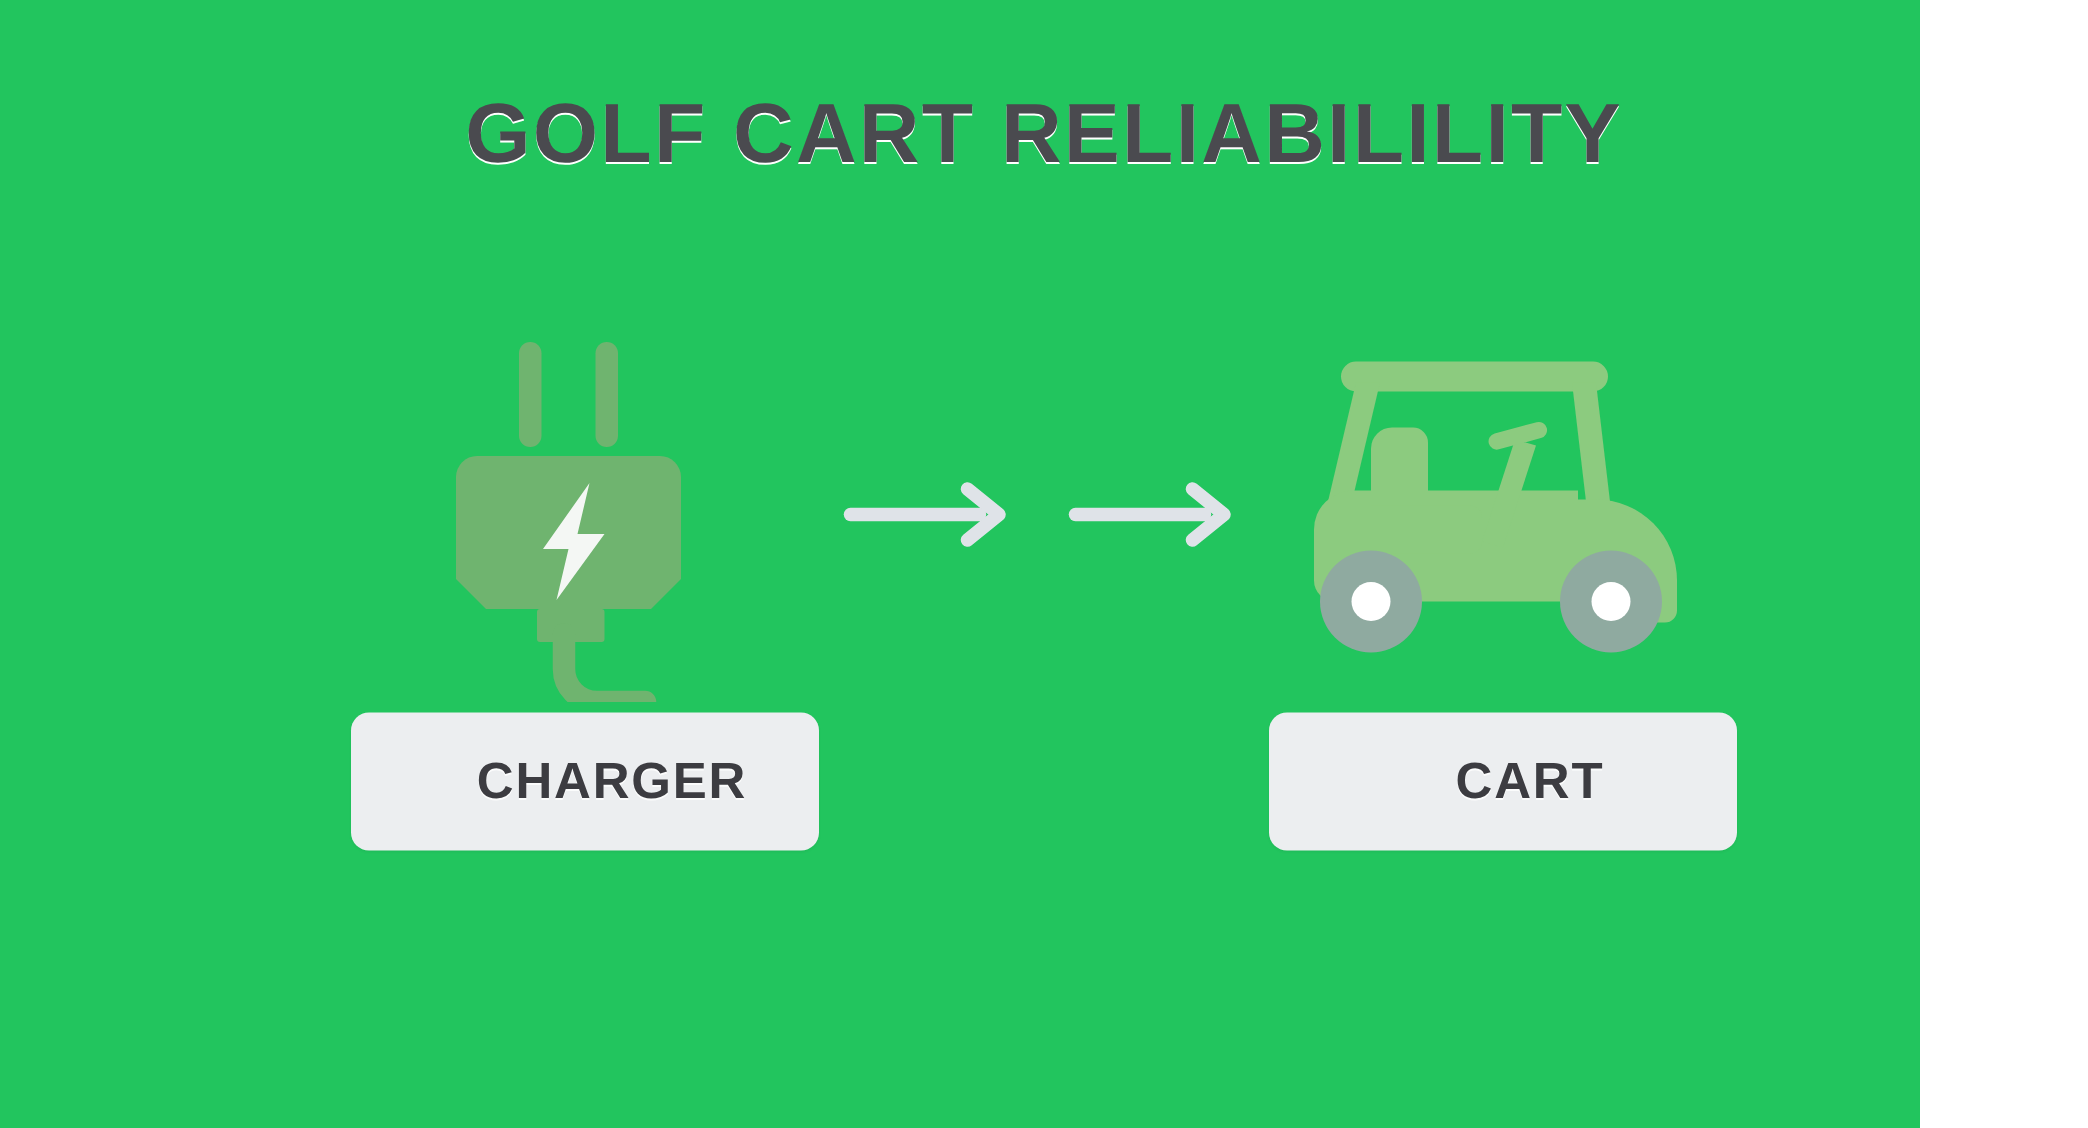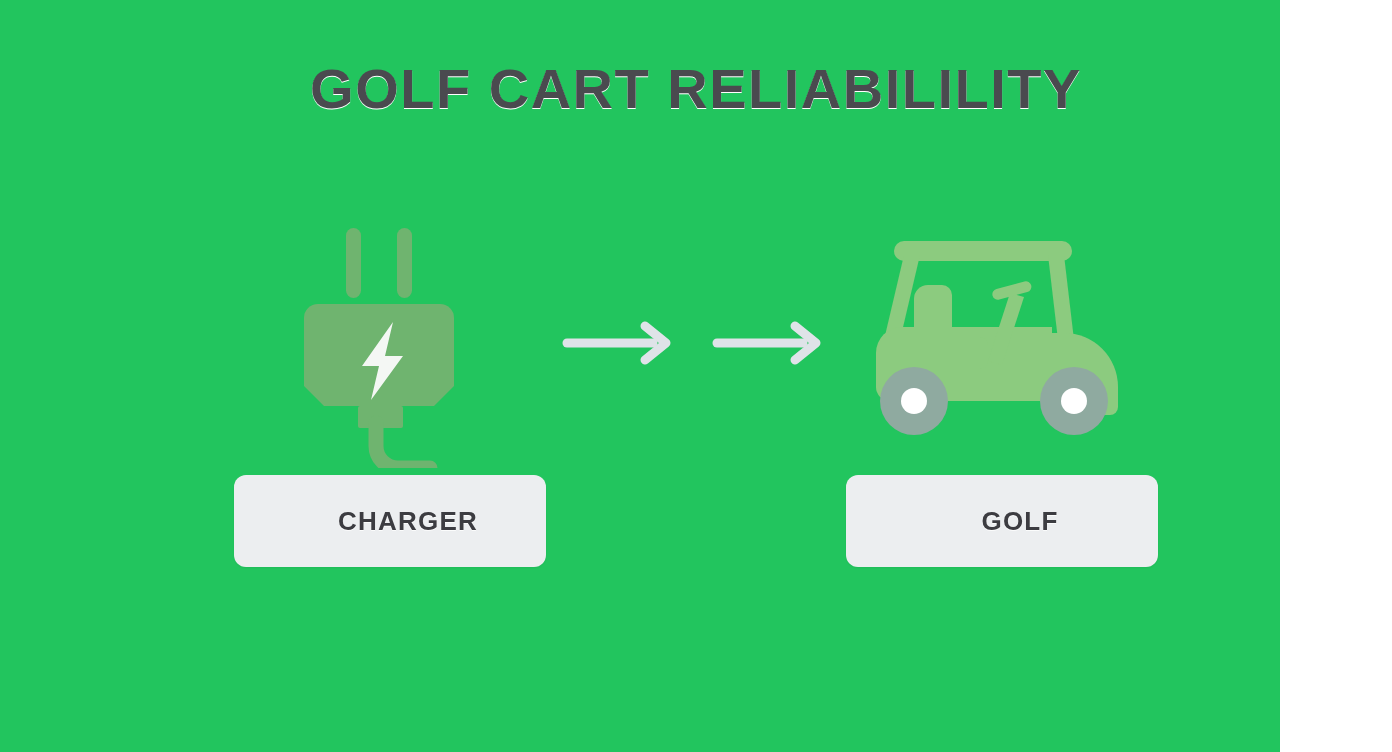--- a/index.html
+++ b/index.html
@@ -72,21 +72,21 @@
     height: 92px;
     background: #eceef0;
     border-radius: 12px;
     display: flex;
     align-items: center;
     justify-content: center;
     box-shadow: 0 1px 2px rgba(0,0,0,0.05);
   }
   .label-box .label-text {
     font-family: "Liberation Sans", sans-serif;
-    font-size: 26px;
+    font-size: 34px;
     font-weight: bold;
     letter-spacing: 1.2px;
     color: #3c3c41;
     text-shadow: 0 1px 0 rgba(255,255,255,0.8);
     margin-left: 36px;
   }
 
   
   .connector {
     width: 150px;
@@ -172,20 +172,20 @@
             <rect x="140" y="52" width="40" height="11" rx="5.5" transform="rotate(-15 160 58)"></rect>
           </g>
 
           <circle cx="62" cy="168" r="34" fill="#8faaa0"></circle>
           <circle cx="62" cy="168" r="13" fill="#ffffff"></circle>
           <circle cx="222" cy="168" r="34" fill="#8faaa0"></circle>
           <circle cx="222" cy="168" r="13" fill="#ffffff"></circle>
         </svg>
       </div>
       <div class="label-box">
-        <span class="label-text">GOLF</span>
+        <span class="label-text">CART</span>
       </div>
     </div>
 
     <div class="spacer-right"></div>
 
   </div>
 </div>
 
 </body></html>

